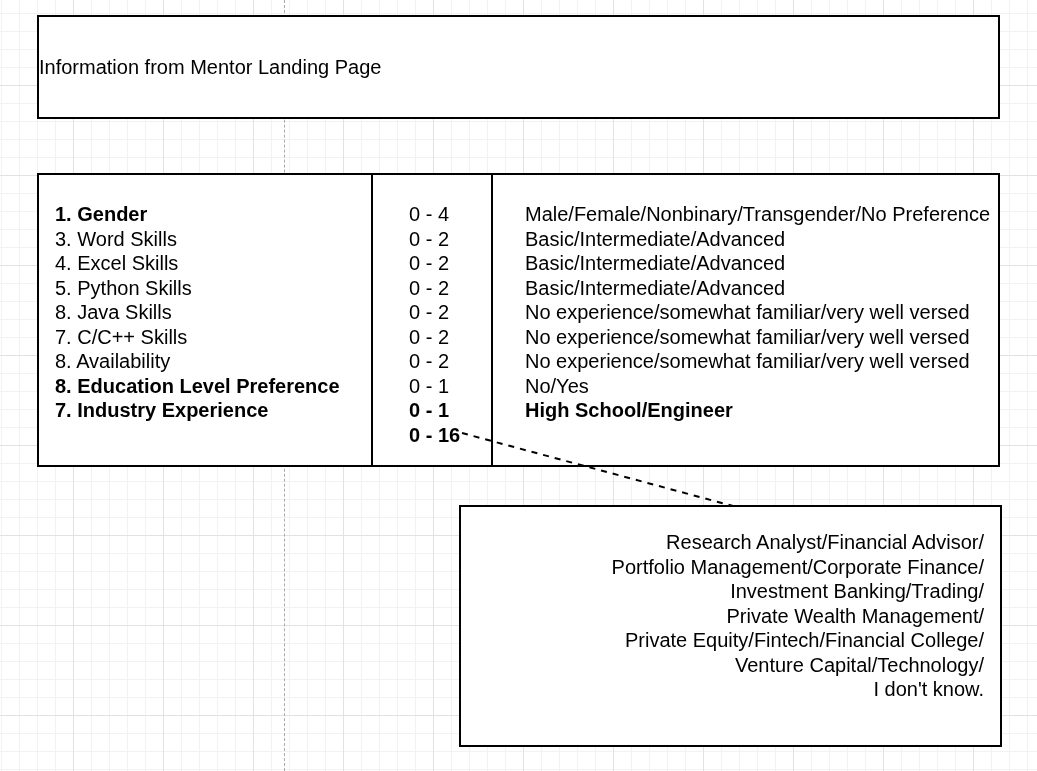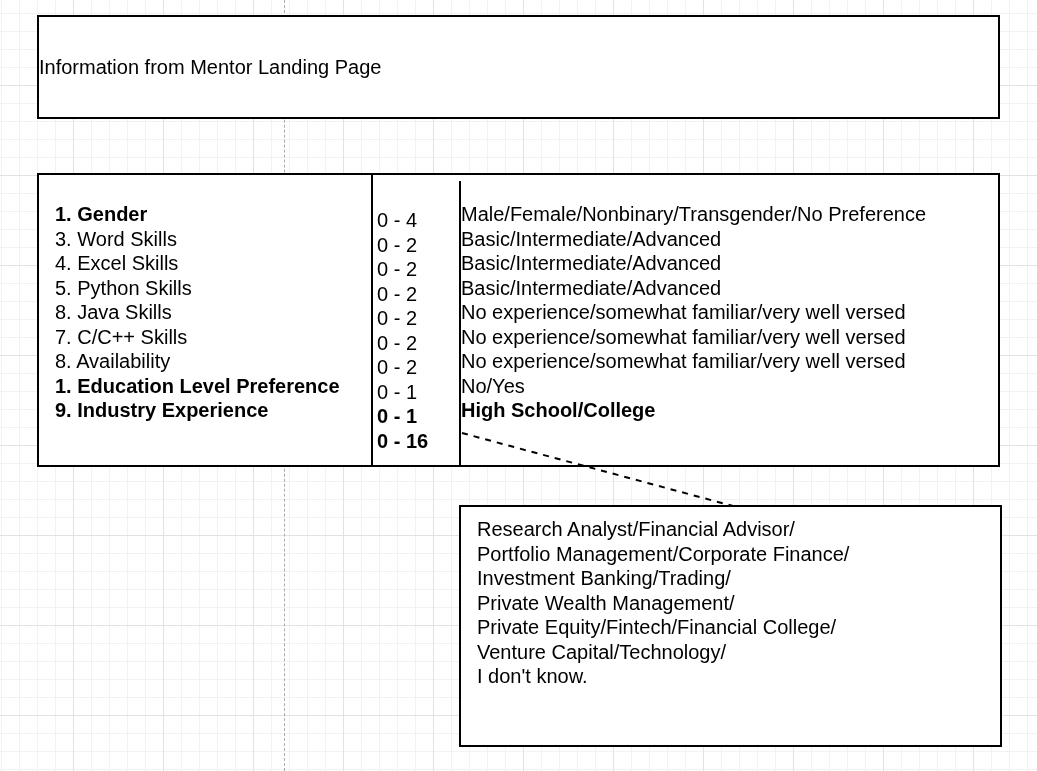--- a/index.html
+++ b/index.html
@@ -44,52 +44,53 @@
     display: flex;
     align-items: center;
     font-size: 20px;
   }
   .table-box {
     left: 37px; top: 173px;
     width: 963px; height: 294px;
     display: flex;
     font-size: 20px;
     line-height: 24.55px;
+    gap: 32px;
   }
   .col {
     padding-top: 27px;
     box-sizing: border-box;
     white-space: nowrap;
   }
   .col-labels {
     width: 334px;
     border-right: 2px solid #000000;
     padding-left: 16px;
   }
   .col-ranges {
     width: 88px;
     border-right: 2px solid #000000;
     padding-left: 4px;
-    margin-top: 6px;
   }
   .col-options {
     flex: 1;
   }
   .cell {
     height: 24.55px;
     overflow: visible;
   }
   .bold { font-weight: bold; }
   .industry-box {
     left: 459px; top: 505px;
     width: 543px; height: 242px;
-    padding: 10px 16px;
+    padding: 23px 16px;
     font-size: 20px;
     line-height: 24.5px;
     white-space: nowrap;
+    text-align: right;
   }
   .connector-svg {
     position: absolute;
     left: 0; top: 0;
     width: 1037px; height: 771px;
     z-index: 3;
     pointer-events: none;
   }
 </style>
 </head>
@@ -105,22 +106,22 @@
 
   <div class="shape table-box">
     <div class="col col-labels">
       <div class="cell bold">1. Gender</div>
       <div class="cell">3. Word Skills</div>
       <div class="cell">4. Excel Skills</div>
       <div class="cell">5. Python Skills</div>
       <div class="cell">8. Java Skills</div>
       <div class="cell">7. C/C++ Skills</div>
       <div class="cell">8. Availability</div>
-      <div class="cell bold">1. Education Level Preference</div>
-      <div class="cell bold">9. Industry Experience</div>
+      <div class="cell bold">8. Education Level Preference</div>
+      <div class="cell bold">7. Industry Experience</div>
     </div>
     <div class="col col-ranges">
       <div class="cell">0 - 4</div>
       <div class="cell">0 - 2</div>
       <div class="cell">0 - 2</div>
       <div class="cell">0 - 2</div>
       <div class="cell">0 - 2</div>
       <div class="cell">0 - 2</div>
       <div class="cell">0 - 2</div>
       <div class="cell">0 - 1</div>
@@ -129,21 +130,21 @@
     </div>
     <div class="col col-options">
       <div class="cell">Male/Female/Nonbinary/Transgender/No Preference</div>
       <div class="cell">Basic/Intermediate/Advanced</div>
       <div class="cell">Basic/Intermediate/Advanced</div>
       <div class="cell">Basic/Intermediate/Advanced</div>
       <div class="cell">No experience/somewhat familiar/very well versed</div>
       <div class="cell">No experience/somewhat familiar/very well versed</div>
       <div class="cell">No experience/somewhat familiar/very well versed</div>
       <div class="cell">No/Yes</div>
-      <div class="cell bold">High School/College</div>
+      <div class="cell bold">High School/Engineer</div>
       <div class="cell"></div>
     </div>
   </div>
 
   <div class="shape industry-box">
     <div class="cell">Research Analyst/Financial Advisor/</div>
     <div class="cell">Portfolio Management/Corporate Finance/</div>
     <div class="cell">Investment Banking/Trading/</div>
     <div class="cell">Private Wealth Management/</div>
     <div class="cell">Private Equity/Fintech/Financial College/</div>

